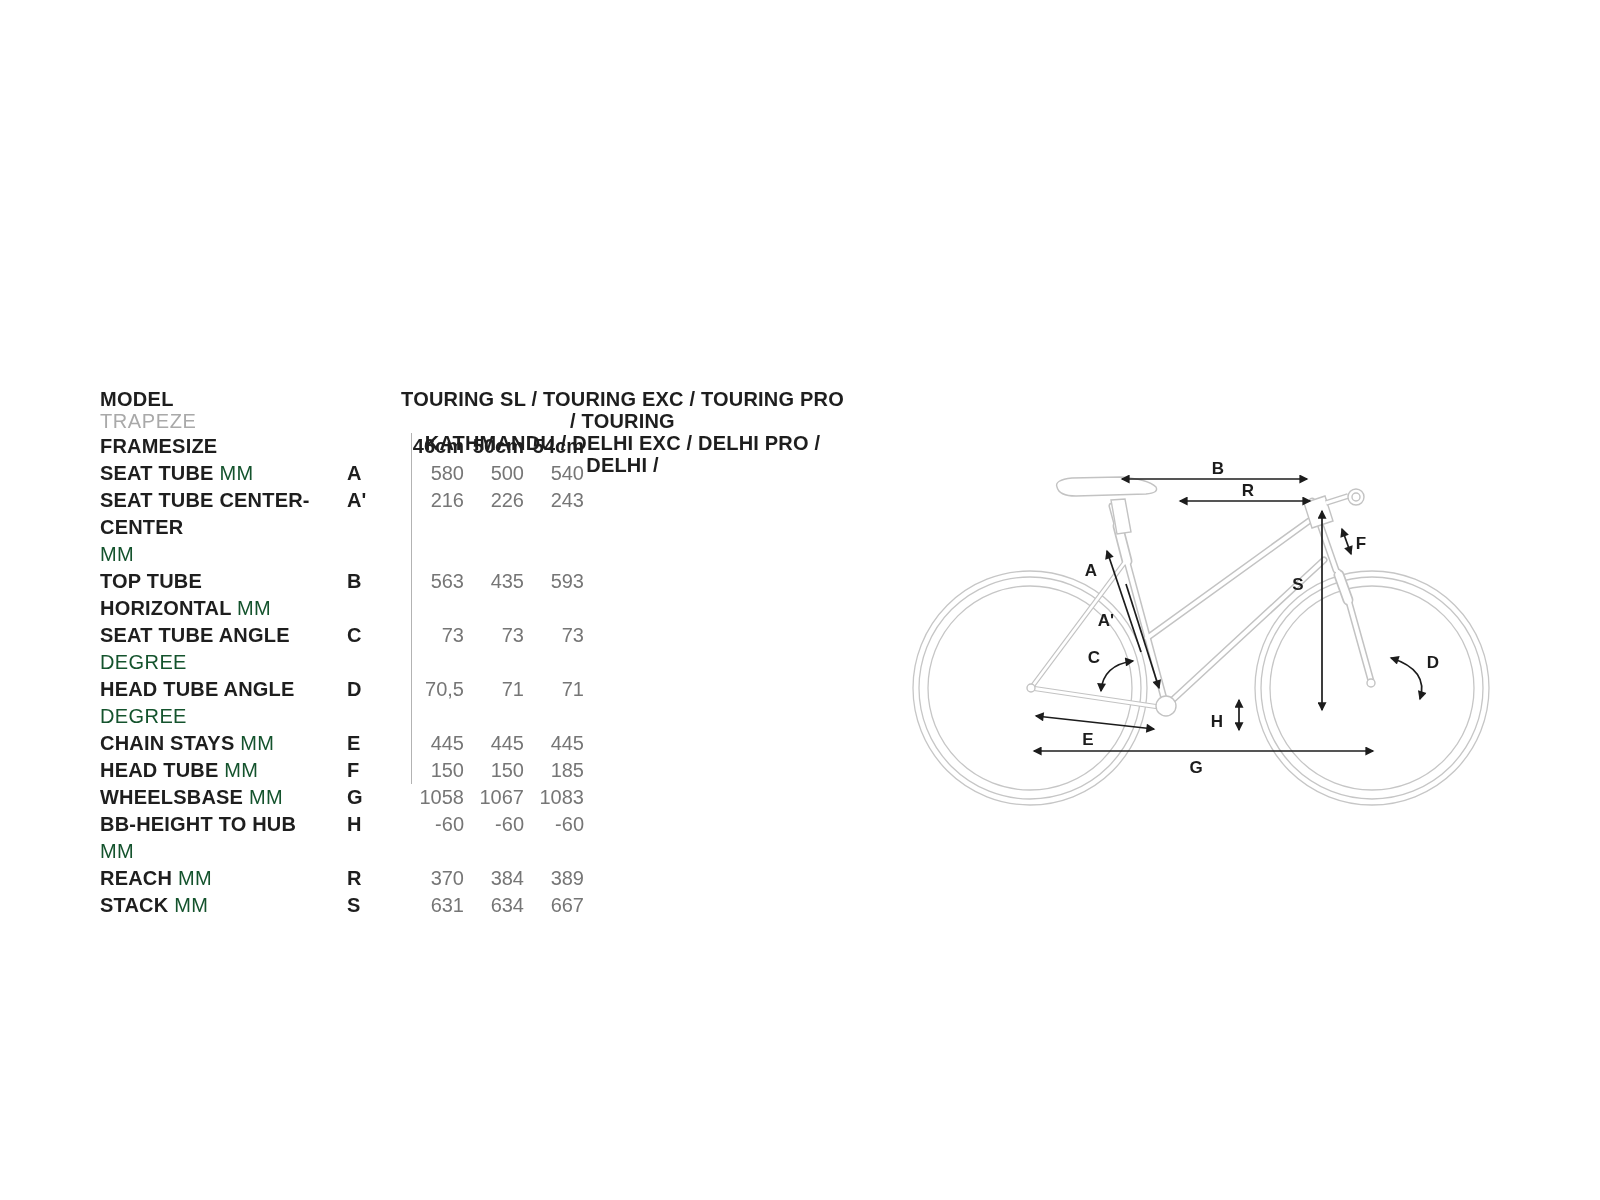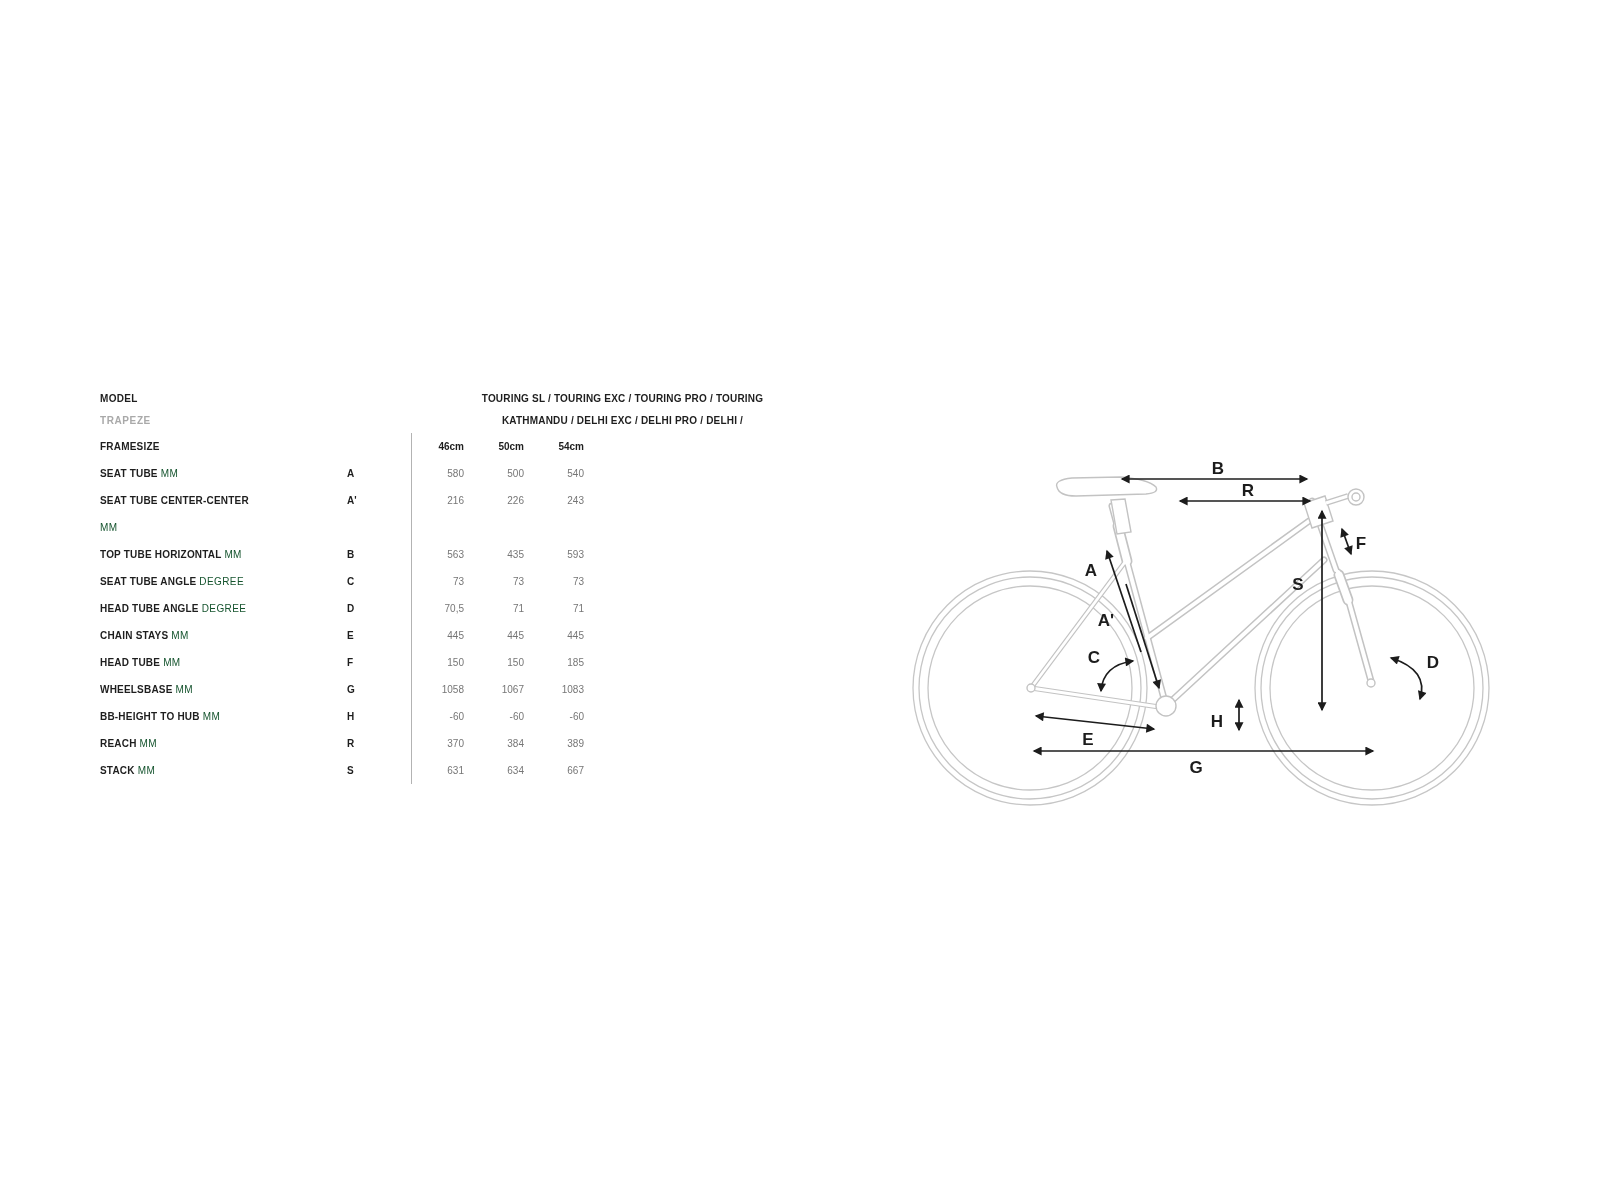--- a/index.html
+++ b/index.html
@@ -2,25 +2,25 @@
 <html><head>
 <meta charset="utf-8">
 <style>
   html,body{margin:0;padding:0;background:#ffffff;}
   body{width:1600px;height:1200px;position:relative;overflow:hidden;
        font-family:"Liberation Sans","DejaVu Sans",sans-serif;
        -webkit-font-smoothing:antialiased;}
   .stage{position:absolute;inset:0;}
 
   
-  .geo-table{position:absolute;left:100px;top:388px;width:745px;font-size:10px;}
+  .geo-table{position:absolute;left:100px;top:388px;width:745px;font-size:20px;}
   .t-head{position:relative;height:45px;}
   .model-col{position:absolute;left:0;top:0;line-height:22px;}
   .model-label{font-weight:700;color:#1e1e1e;letter-spacing:.3px;}
-  .model-sub{color:#a9a9a9;font-weight:700;letter-spacing:.6px;}
+  .model-sub{color:#a9a9a9;font-weight:400;letter-spacing:.6px;}
   .models-block{position:absolute;left:300px;top:0;width:445px;text-align:center;
                 line-height:22px;font-weight:700;color:#1e1e1e;letter-spacing:.2px;}
   .divider{position:absolute;left:311px;top:45px;width:1px;height:351px;background:#b3b3b3;}
 
   .rows{position:absolute;left:0;top:45px;width:745px;}
   .row{display:grid;grid-template-columns:247px 64px 61px 60px 60px;align-items:start;}
   .cell{line-height:27px;white-space:nowrap;}
   .lbl{color:#1e1e1e;font-weight:700;letter-spacing:.2px;white-space:normal;padding-right:20px;}
   .unit{color:#14532d;font-weight:400;letter-spacing:.4px;}
   .u-nl{display:block;line-height:27px;}

